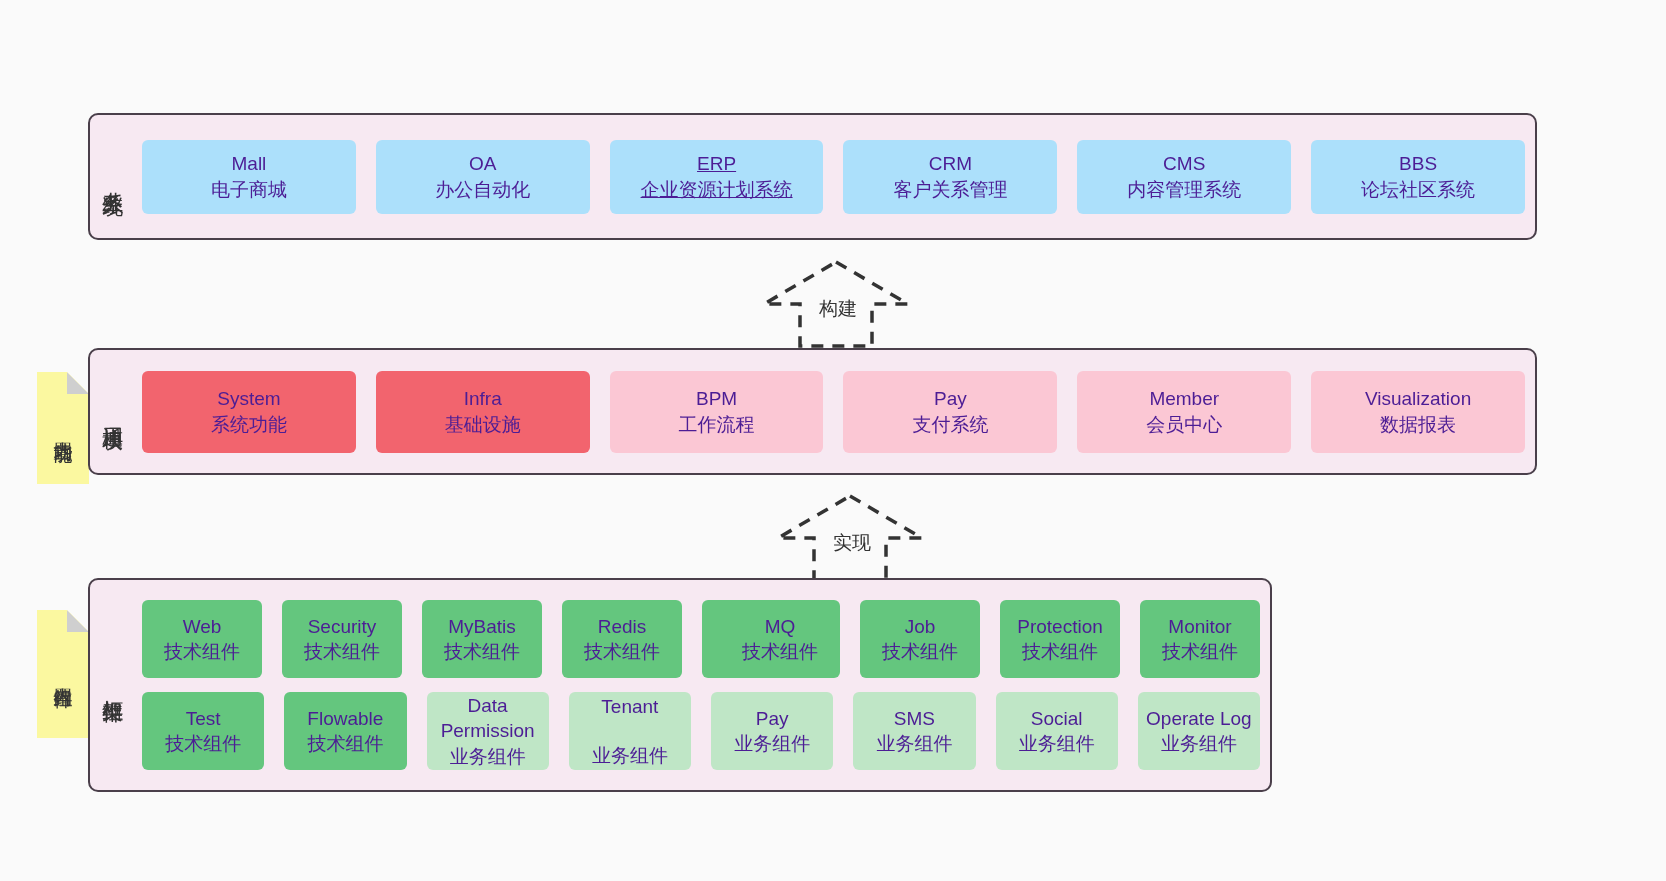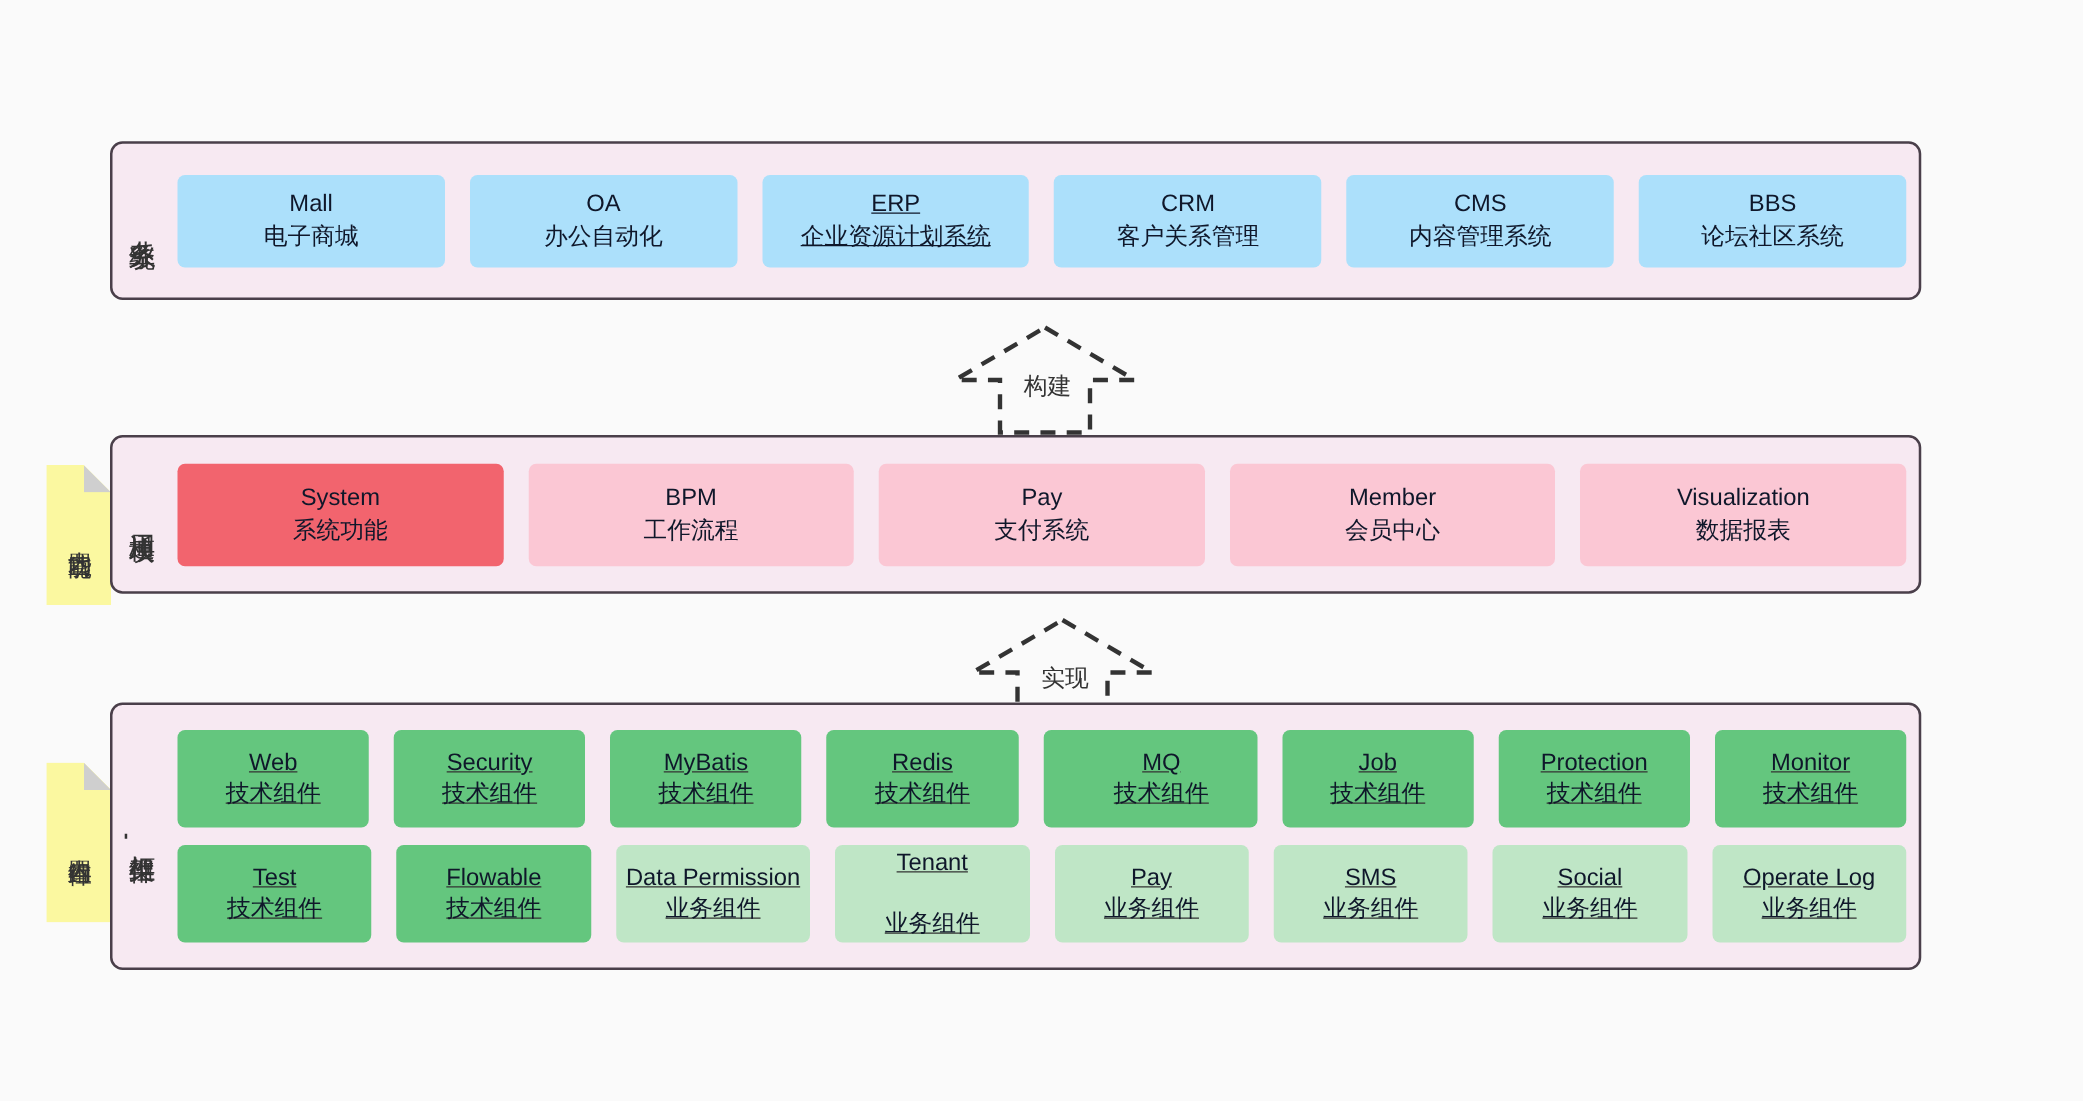--- a/index.html
+++ b/index.html
@@ -67,21 +67,21 @@
   .card {
     flex: 1 1 0;
     border-radius: 6px;
     display: flex;
     flex-direction: column;
     align-items: center;
     justify-content: center;
     text-align: center;
     font-size: 19px;
     line-height: 1.32;
-    color: #0f172a;
+    color: #4c1d95;
     padding: 4px 6px;
     box-sizing: border-box;
     user-select: none;
   }
   .card .t1 { display: block; }
   .card .t2 { display: block; }
 
   .c-blue      { background: #ace0fb; }
   .c-red       { background: #f2646e; }
   .c-pink      { background: #fbc7d4; }
@@ -92,21 +92,21 @@
   #layer-business { left: 88px;  top: 113px; width: 1449px; height: 127px; }
   #layer-business .layer-body { padding-right: 10px; }
   #layer-business .card { height: 74px; }
 
   
   #layer-common   { left: 88px;  top: 348px; width: 1449px; height: 127px; }
   #layer-common .layer-body { padding-right: 10px; }
   #layer-common .card { height: 82px; }
 
   
-  #layer-framework{ left: 88px;  top: 562px; width: 1449px; height: 214px; text-decoration: underline; }
+  #layer-framework{ left: 88px;  top: 578px; width: 1184px; height: 214px; }
   #layer-framework .layer-body { padding-right: 10px; gap: 14px; }
   #layer-framework .card { height: 78px; }
 
   
   .note {
     position: absolute;
     width: 52px;
     background: #fbf8a0;
     font-size: 19px;
     line-height: 1.15;
@@ -199,20 +199,24 @@
   </div>
 
   <div class="layer" id="layer-common">
     <div class="layer-label">通用模块</div>
     <div class="layer-body">
       <div class="row">
         <div class="card c-red" style="background: rgb(242, 100, 110);">
           <span class="t1">System</span>
           <span class="t2">系统功能</span>
         </div>
+        <div class="card c-red" style="background: rgb(242, 100, 110);">
+          <span class="t1">Infra</span>
+          <span class="t2">基础设施</span>
+        </div>
         <div class="card c-pink" style="background: rgb(251, 199, 212);">
           <span class="t1">BPM</span>
           <span class="t2">工作流程</span>
         </div>
         <div class="card c-pink" style="background: rgb(251, 199, 212);">
           <span class="t1">Pay</span>
           <span class="t2">支付系统</span>
         </div>
         <div class="card c-pink" style="background: rgb(251, 199, 212);">
           <span class="t1">Member</span>

